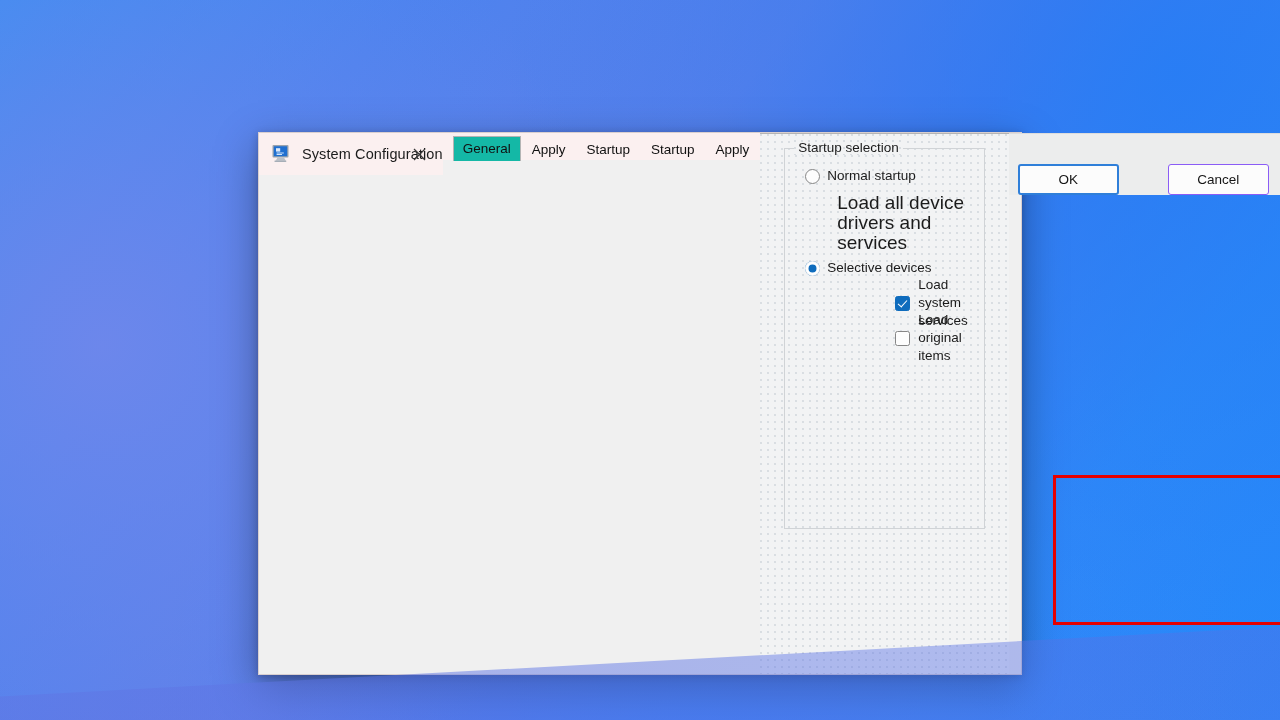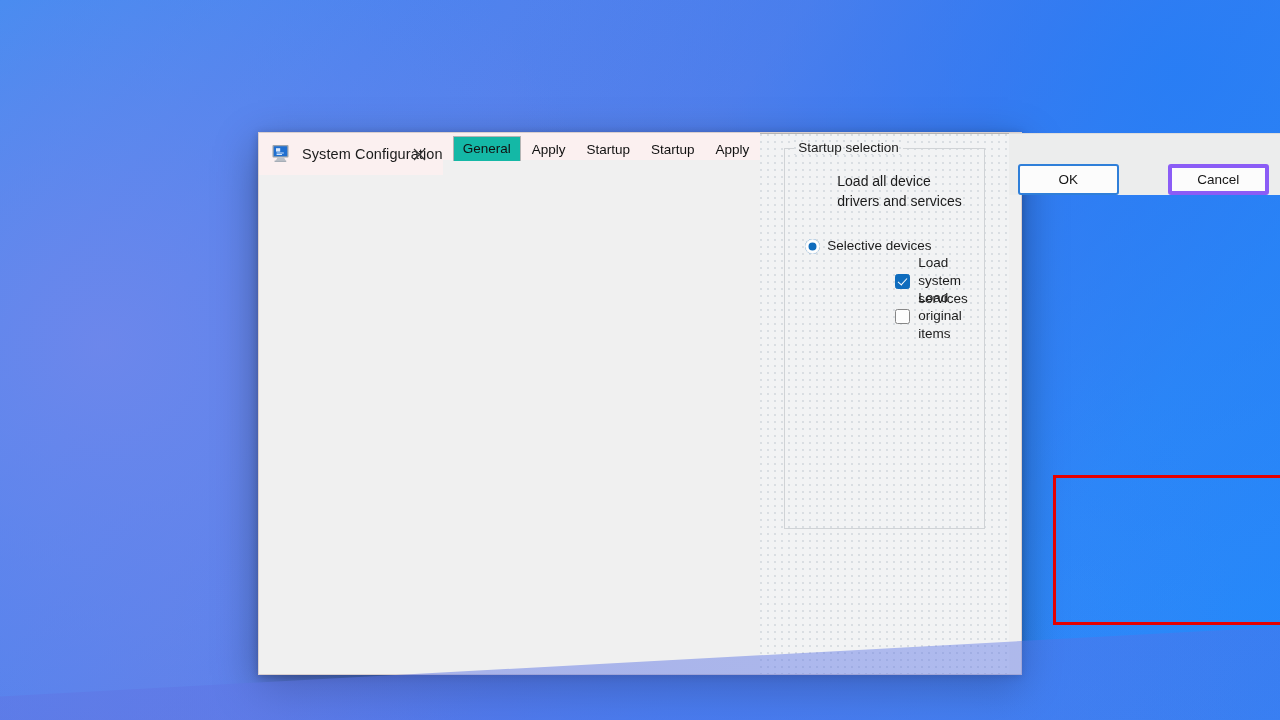--- a/index.html
+++ b/index.html
@@ -148,21 +148,21 @@
       #f2f3f4;
   }
 
   .opt-row {
     display: flex;
     align-items: center;
     height: 22px;
     margin-left: 10px;
   }
   .opt-desc {
-    font-size: 14px;
+    font-size: 19px;
     color: #1b1b1b;
     margin-left: 42px;
     margin-top: 6px;
     height: 20px;
     line-height: 20px;
   }
   .spacer-22 { height: 22px; }
 
   
   .radio {
@@ -259,21 +259,21 @@
     justify-content: flex-end;
     padding-right: 22px;
     box-sizing: border-box;
     gap: 40px;
   }
   .btn {
     width: 101px;
     height: 31px;
     margin-left: 9px;
     background: #fcfcfc;
-    border: 4px solid #8b5cf6;
+    border: 1px solid #8b5cf6;
     border-radius: 3px;
     font-size: 13.5px;
     font-family: "Liberation Sans", sans-serif;
     color: #151515;
     cursor: pointer;
   }
   .btn.focused {
     border: 2px solid #2f7fd9;
   }
 </style>
@@ -319,20 +319,24 @@
       <div class="tab">
         <span>Apply</span>
       </div>
     </div>
 
     <div class="dialog-body">
 
       <div class="groupbox">
         <span class="groupbox-legend">Startup selection</span>
 
+        <div class="opt-row">
+          <span class="radio"></span>
+          <span class="opt-label">Normal startup</span>
+        </div>
         <div class="opt-desc">Load all device drivers and services</div>
 
         <div class="spacer-22"></div>
 
 
         <div class="spacer-22"></div>
 
         <div class="opt-row">
           <span class="radio checked"></span>
           <span class="opt-label">Selective devices</span>

